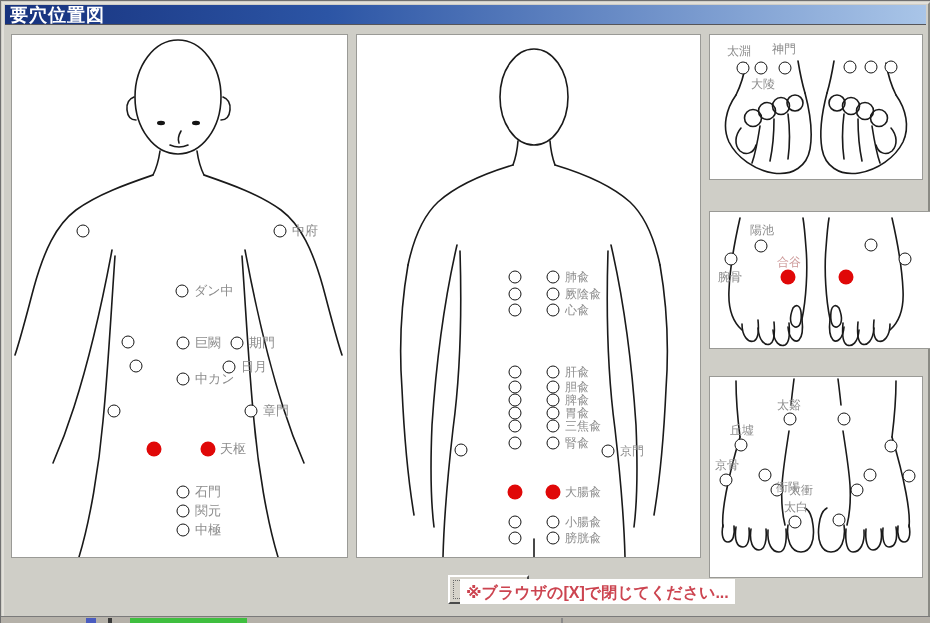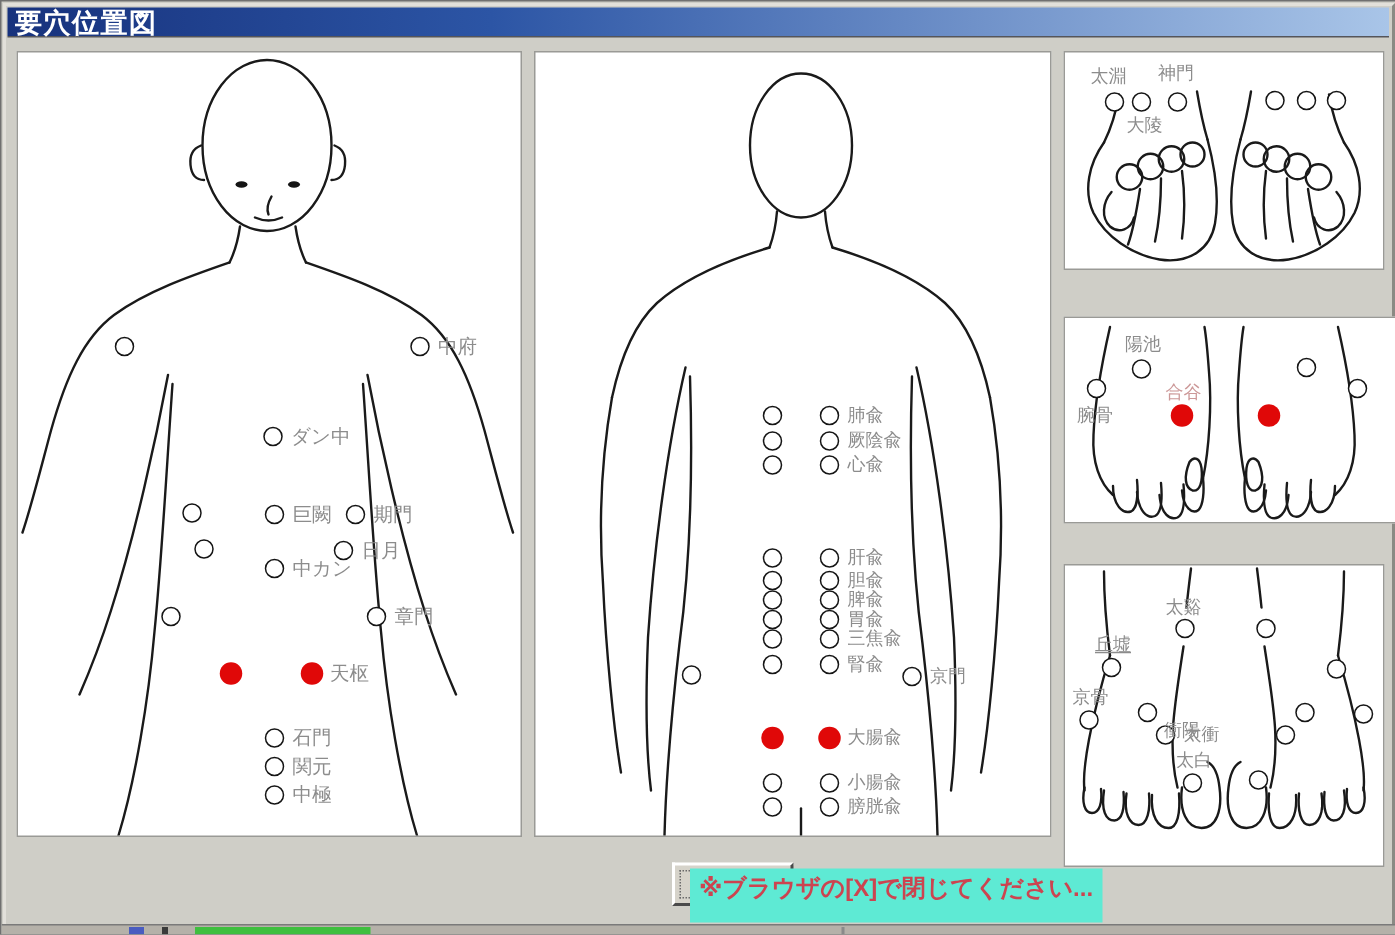--- a/index.html
+++ b/index.html
@@ -26,22 +26,22 @@
     transform:translate(-50%,-50%);}
   .acupoint.red{width:15px;height:15px;border:none;background:var(--point-red,#e00808);}
   .pt-label{position:absolute;transform:translateY(-50%);white-space:nowrap;
     font-size:13px;color:var(--label-gray,#8c8c8c);}
   .p-back .pt-label,.p-hands1 .pt-label,.p-hands2 .pt-label,.p-feet .pt-label{font-size:12px;}
   .pt-label.center{transform:translate(-50%,-50%);}
   .blank-btn{position:absolute;left:447px;top:574px;width:81px;height:29px;
     background:#d6d3ca;border:2px solid;border-color:#ffffff #4a4a4a #4a4a4a #ffffff;
     box-sizing:border-box;padding:0;cursor:pointer;}
   .blank-btn::after{content:"";position:absolute;inset:3px;border:1px dotted #6a6a6a;}
-  .notice{position:absolute;left:459px;top:578px;height:36px;z-index:5;
-    background:#5eead4;color:var(--notice-red,#cc4450);font-size:16px;font-weight:bold;
+  .notice{position:absolute;left:459px;top:578px;height:25px;z-index:5;
+    background:#ffffff;color:var(--notice-red,#cc4450);font-size:16px;font-weight:bold;
     line-height:27px;padding:0 6px;white-space:nowrap;}
   .taskbar-sliver{position:absolute;left:0;bottom:0;width:930px;height:6px;background:#b5b1a9;
     border-top:1px solid #7a7a7a;}
   .taskbar-sliver i{position:absolute;top:1px;height:5px;display:block;}
   .seg-blue{left:85px;width:10px;background:#4a5cc0;}
   .seg-dark{left:107px;width:4px;background:#3a3a3a;}
   .seg-green{left:129px;width:117px;background:#3fbf3f;}
   .seg-div{left:560px;width:2px;background:#8a8a8a;}
   svg .ln{fill:none;stroke:#1a1a1a;stroke-width:1.6;stroke-linecap:round;}
 </style>
@@ -244,21 +244,21 @@
       <div class="acupoint" style="left: 55px; top: 98px;"></div>
       <div class="acupoint" style="left: 67px; top: 113px;"></div>
       <div class="acupoint" style="left: 85px; top: 145px;"></div>
       <div class="acupoint" style="left: 134px; top: 42px;"></div>
       <div class="acupoint" style="left: 181px; top: 69px;"></div>
       <div class="acupoint" style="left: 199px; top: 99px;"></div>
       <div class="acupoint" style="left: 160px; top: 98px;"></div>
       <div class="acupoint" style="left: 147px; top: 113px;"></div>
       <div class="acupoint" style="left: 129px; top: 143px;"></div>
       <span class="pt-label center" style="left: 79px; top: 28px;">太谿</span>
-      <span class="pt-label center" style="left: 32px; top: 53px; text-decoration: underline;">丘墟</span>
+      <span class="pt-label center" style="left: 32px; top: 53px;">丘墟</span>
       <span class="pt-label center" style="left: 17px; top: 88px;">京骨</span>
       <span class="pt-label" style="left: 66px; top: 110px;">衝陽</span>
       <span class="pt-label" style="left: 79px; top: 113px;">太衝</span>
       <span class="pt-label center" style="left: 86px; top: 130px;">太白</span>
     </div>
 
   <button class="blank-btn"></button>
   <div class="notice">※ブラウザの[X]で閉じてください...</div>
 
   <div class="taskbar-sliver">

